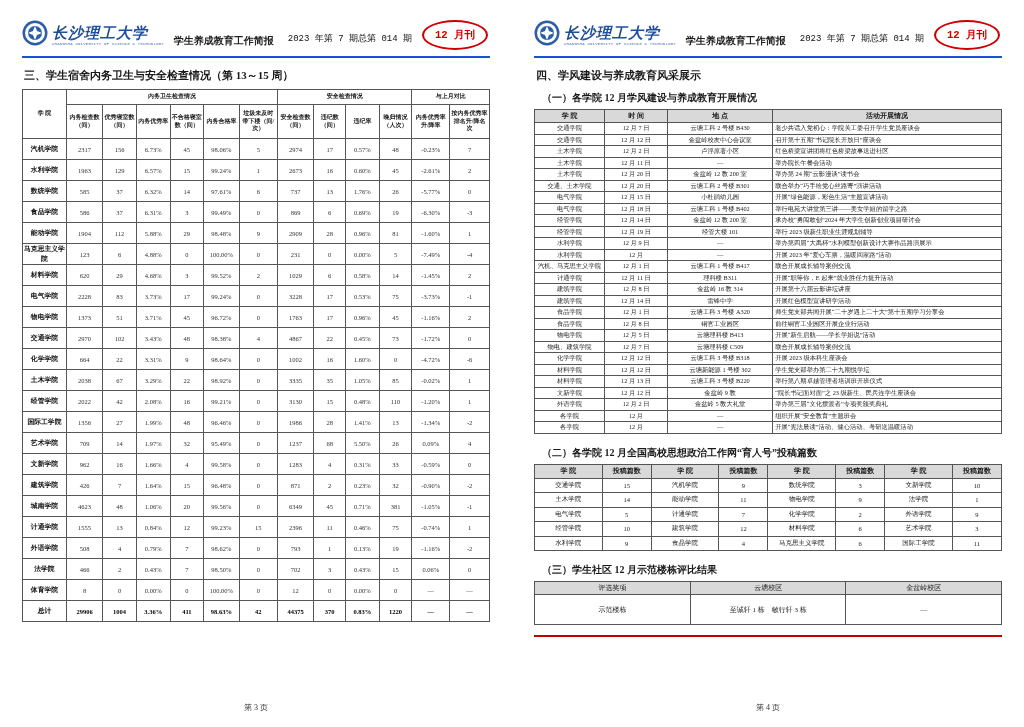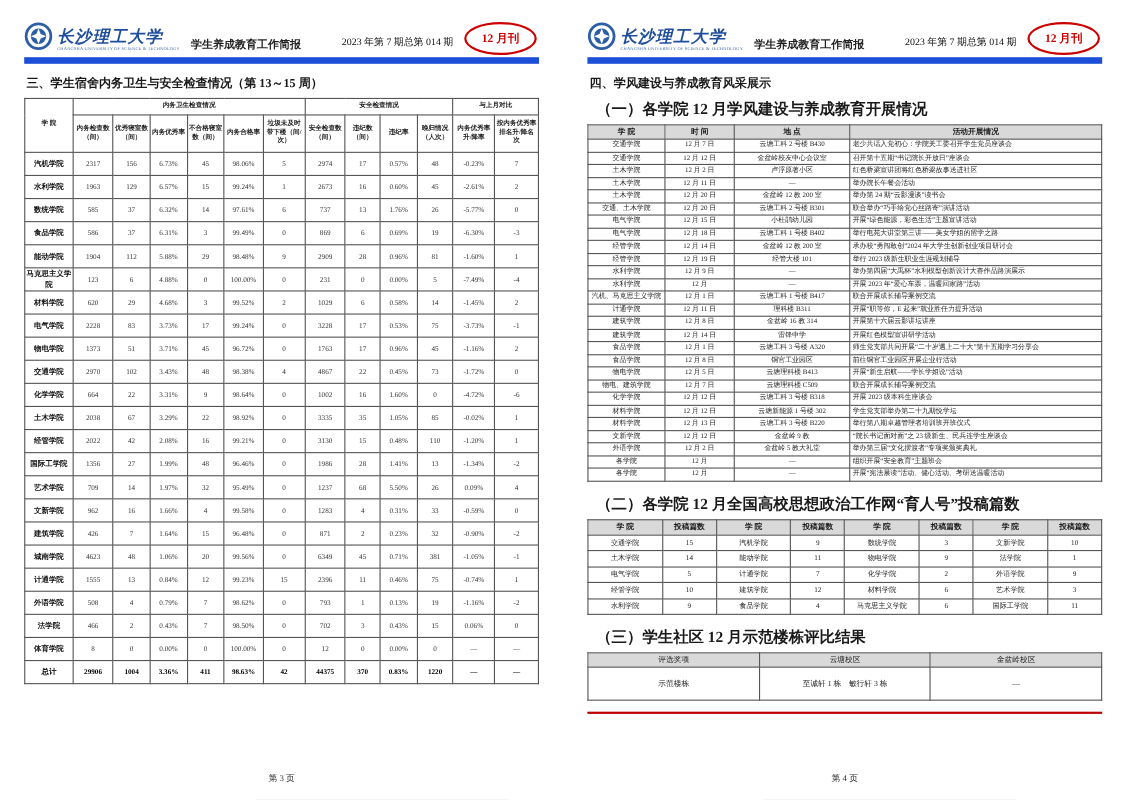--- a/index.html
+++ b/index.html
@@ -2,34 +2,34 @@
 <html><head>
 <meta charset="utf-8">
 <style>
   * { margin:0; padding:0; box-sizing:border-box; }
   html,body { background:#e8e8e8; }
   body { font-family:"Liberation Serif","DejaVu Serif",serif; color:#1a1a1a; }
   .sheet { width:1024px; height:727px; background:#ffffff; position:relative; display:flex; margin:0 auto; overflow:hidden; }
   .page { width:512px; height:727px; position:relative; padding:20px 22px 0 22px; }
 
   
-  .phead { position:relative; height:38px; border-bottom:6px solid #1d4ed8; }
+  .phead { position:relative; height:38px; border-bottom:2px solid #1d4ed8;font-family:Liberation Mono, monospace; }
   .phead-left { display:flex; align-items:center; gap:4px; }
   .logo { flex:0 0 auto; }
   .uni-block { line-height:1; padding-top:2px; }
   .uni-name { font-size:15px; font-weight:bold; font-style:italic; color:#1f4e9c; letter-spacing:1px; }
   .uni-sub { font-size:4px; color:#4a6fb0; letter-spacing:0.2px; }
   .bulletin { font-size:10px; font-weight:bold; color:#222; margin-left:6px; padding-top:10px; }
   .issue { position:absolute; right:78px; top:12px; font-size:9px; color:#111; }
   .badge { position:absolute; right:2px; top:0; width:66px; height:30px; border:2px solid #cc0000; border-radius:50%; display:flex; align-items:center; justify-content:center; background:#fff; z-index:2; }
   .badge span { color:#cc0000; font-size:10.5px; font-weight:bold; }
 
   
   .sec-title { font-size:11px; font-weight:bold; margin:10px 0 6px 2px; }
-  .sub-title { font-size:14px; font-weight:bold; margin:8px 0 4px 8px; }
+  .sub-title { font-size:10px; font-weight:bold; margin:8px 0 4px 8px; }
 
   
   table { border-collapse:collapse; width:100%; table-layout:fixed; }
   th, td { border:1px solid #555; text-align:center; vertical-align:middle; overflow:hidden; }
 
   
   .t1 th { font-size:6px; font-weight:bold; padding:1px; line-height:1.25; }
   .t1 .grp { height:15px; font-size:7px; }
   .t1 .sub th { height:34px; }
   .t1 td { font-size:6.5px; height:21px; padding:0 1px; color:#333; }

